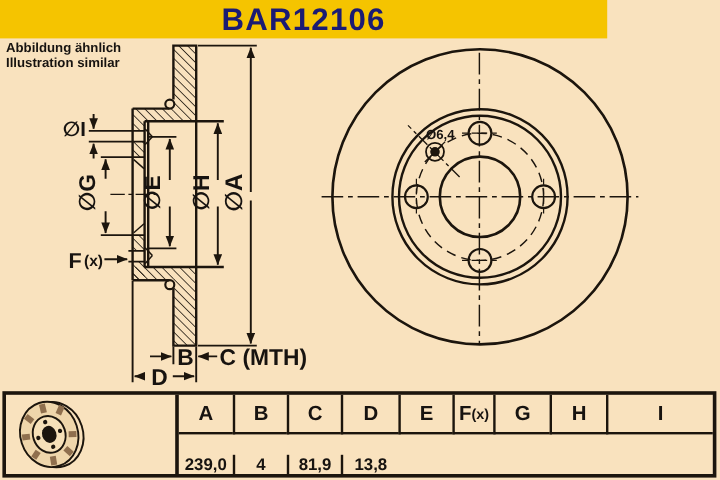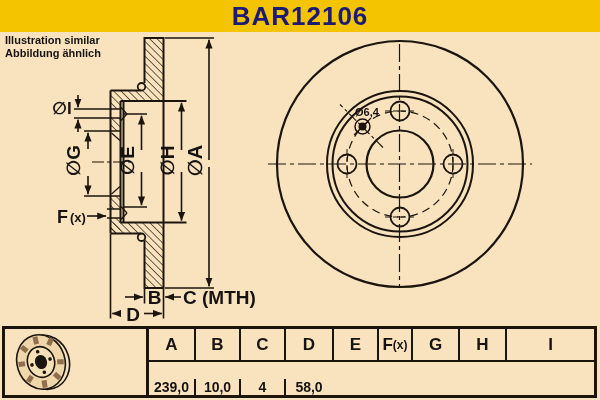--- a/index.html
+++ b/index.html
@@ -1,21 +1,21 @@
 <!DOCTYPE html>
 <html><head>
 <meta charset="utf-8">
 <style>
   html,body{margin:0;padding:0;}
   .page{
     position:relative;width:600px;height:400px;overflow:hidden;
     background:#F9E2BE;font-family:"Liberation Sans",sans-serif;
   }
   .titlebar{
-    position:absolute;left:0;top:0;width:600px;height:32px;
+    position:absolute;left:0;top:0;width:506px;height:32px;
     background:#F5C400;display:flex;align-items:center;justify-content:center;
   }
   .titlebar .code{
     color:#1B1B73;font-size:26px;font-weight:bold;letter-spacing:1px;line-height:32px;
   }
   .disclaimer{
     position:absolute;left:5px;top:34px;font-size:11px;font-weight:bold;color:#171310;line-height:13px;
   }
   .drawing{position:absolute;left:0;top:32px;}
   .bottom-strip{
@@ -42,22 +42,22 @@
 </head>
 <body>
 
 <div class="page">
 
   <div class="titlebar">
     <div class="code">BAR12106</div>
   </div>
 
   <div class="disclaimer">
+    <div>Abbildung ähnlich</div>
     <div>Illustration similar</div>
-    <div>Abbildung ähnlich</div>
   </div>
 
   <svg class="drawing" width="600" height="294" viewBox="0 32 600 294">
     <defs>
       <pattern id="hatch" width="5.2" height="5.2" patternUnits="userSpaceOnUse" patternTransform="rotate(-45)">
         <line x1="0" y1="0" x2="0" y2="5.2" stroke="#1C150D" stroke-width="1.3"></line>
       </pattern>
       <marker id="arr" markerUnits="userSpaceOnUse" markerWidth="9.5" markerHeight="7.5" refX="8.8" refY="3.6" orient="auto">
         <path d="M0,0 L9.2,3.6 L0,7.2 Z" fill="#1C150D"></path>
       </marker>
@@ -214,18 +214,18 @@
       <div class="cell hdr">E</div>
       <div class="cell hdr">
           <span>F</span>
           <span class="sub">(x)</span>
         </div>
       <div class="cell hdr">G</div>
       <div class="cell hdr">H</div>
       <div class="cell hdr">I</div>
 
       <div class="cell val first">239,0</div>
-      <div class="cell val">10,0</div>
       <div class="cell val">4</div>
-      <div class="cell val">58,0</div>
+      <div class="cell val">81,9</div>
+      <div class="cell val">13,8</div>
     </div>
   </div>
 </div>
 
 </body></html>

